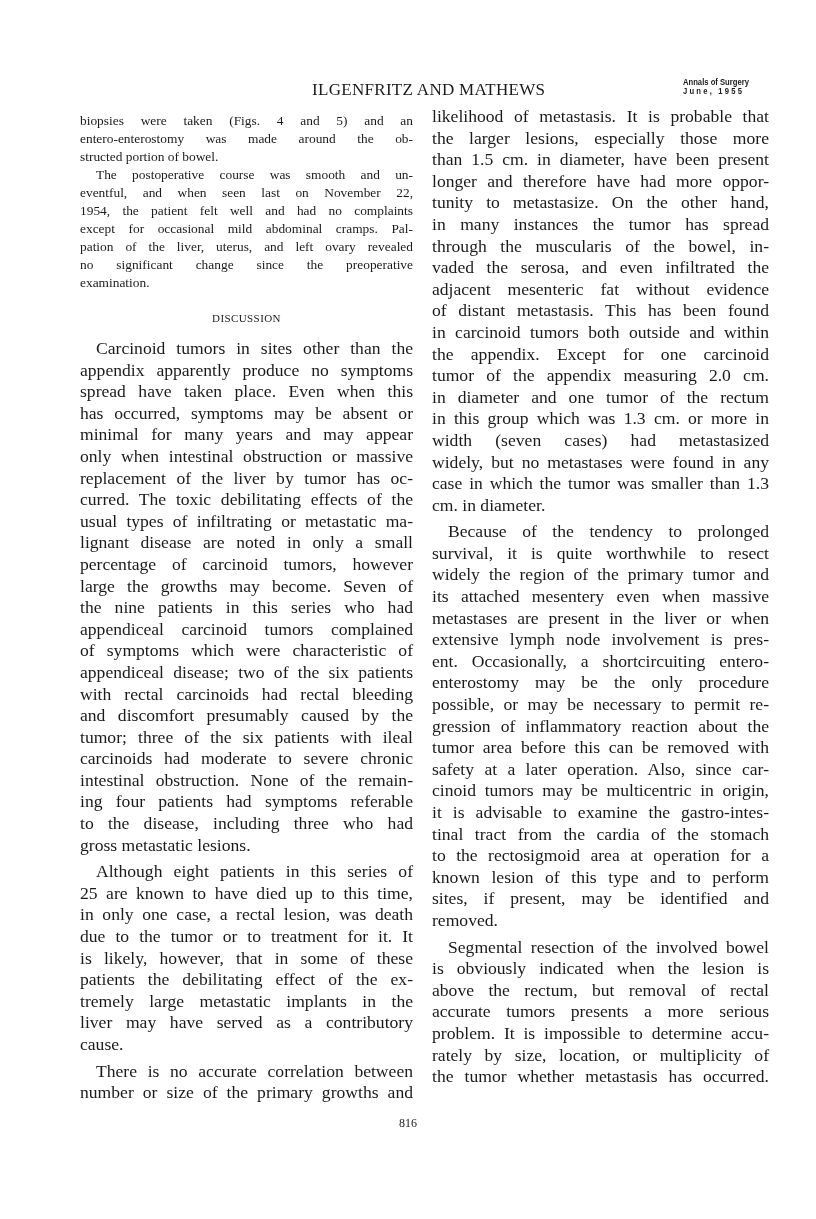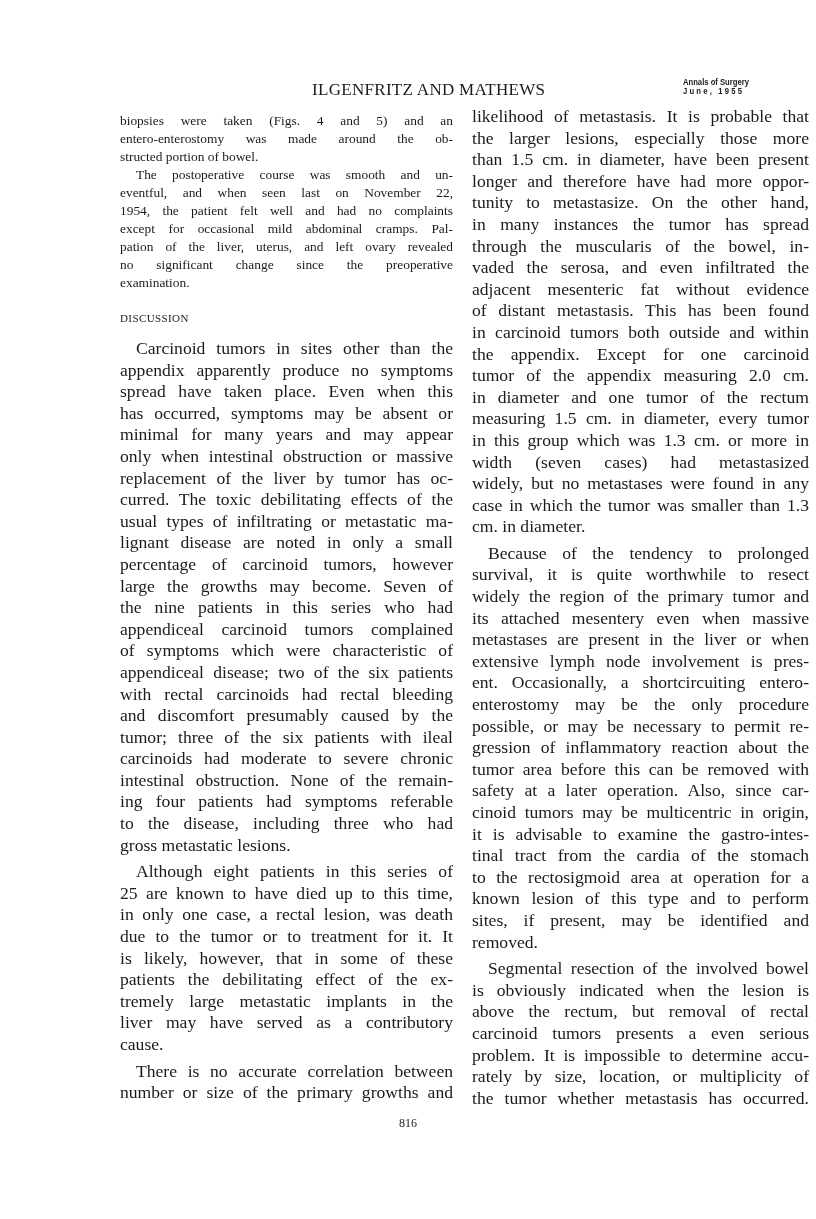--- a/index.html
+++ b/index.html
@@ -1,27 +1,27 @@
 <!DOCTYPE html>
 <html><head>
 <meta charset="utf-8">
 <style>
   html, body { margin: 0; padding: 0; background: #ffffff; }
   body { width: 816px; height: 1219px; position: relative; overflow: hidden; color: #1a1a1a; font-family: "DejaVu Serif", serif; }
   .running-head { position: absolute; top: 78px; left: 0; width: 816px; height: 22px; }
   .running-title { position: absolute; left: 312px; top: 2px; font-family: "Liberation Serif", serif; font-size: 17px; letter-spacing: 0.3px; white-space: nowrap; }
   .journal-info { position: absolute; left: 683px; top: 0; font-family: "Liberation Sans", sans-serif; font-weight: bold; font-size: 9px; line-height: 9px; transform: scaleX(0.85); transform-origin: left top; }
   .journal-info .date { letter-spacing: 2.6px; }
-  .col { position: absolute; text-align: justify; margin-left: 40px; }
+  .col { position: absolute; text-align: justify; }
   .col p { margin: 0; }
   .col-left { left: 80px; width: 333px; top: 112px; }
   .col-right { left: 432px; width: 337px; top: 106px; }
   .small { font-family: "Liberation Serif", serif; font-size: 13.4px; line-height: 18px; }
   .large { font-family: "Liberation Serif", serif; font-size: 17.6px; line-height: 21.6px; }
-  .heading { font-family: "Liberation Serif", serif; font-size: 11px; letter-spacing: 0.4px; margin: 20px 0 14px 0; font-variant: normal; }
+  .heading { text-align: center; font-family: "Liberation Serif", serif; font-size: 11px; letter-spacing: 0.4px; margin: 20px 0 14px 0; font-variant: normal; }
   .gap { margin-top: 5px !important; }
   .folio { position: absolute; top: 1116px; left: 0; width: 816px; text-align: center; font-family: "Liberation Serif", serif; font-size: 12px; }
   .line { display: block; text-align: justify; text-align-last: justify; }
   .line.last { text-align-last: left; }
 </style>
 </head>
 <body>
 
 <div class="running-head">
   <div class="running-title">ILGENFRITZ AND MATHEWS</div>
@@ -103,21 +103,20 @@
       <span class="line">tunity to metastasize. On the other hand,</span>
       <span class="line">in many instances the tumor has spread</span>
       <span class="line">through the muscularis of the bowel, in-</span>
       <span class="line">vaded the serosa, and even infiltrated the</span>
       <span class="line">adjacent mesenteric fat without evidence</span>
       <span class="line">of distant metastasis. This has been found</span>
       <span class="line">in carcinoid tumors both outside and within</span>
       <span class="line">the appendix. Except for one carcinoid</span>
       <span class="line">tumor of the appendix measuring 2.0 cm.</span>
       <span class="line">in diameter and one tumor of the rectum</span>
-      <span class="line">measuring 1.5 cm. in diameter, every tumor</span>
       <span class="line">in this group which was 1.3 cm. or more in</span>
       <span class="line">width (seven cases) had metastasized</span>
       <span class="line">widely, but no metastases were found in any</span>
       <span class="line">case in which the tumor was smaller than 1.3</span>
       <span class="line last">cm. in diameter.</span>
     </p>
   <p class="gap">
       <span class="line" style="padding-left: 16px;">Because of the tendency to prolonged</span>
       <span class="line">survival, it is quite worthwhile to resect</span>
       <span class="line">widely the region of the primary tumor and</span>
@@ -135,20 +134,20 @@
       <span class="line">tinal tract from the cardia of the stomach</span>
       <span class="line">to the rectosigmoid area at operation for a</span>
       <span class="line">known lesion of this type and to perform</span>
       <span class="line">sites, if present, may be identified and</span>
       <span class="line last">removed.</span>
     </p>
   <p class="gap">
       <span class="line" style="padding-left: 16px;">Segmental resection of the involved bowel</span>
       <span class="line">is obviously indicated when the lesion is</span>
       <span class="line">above the rectum, but removal of rectal</span>
-      <span class="line">carcinoid tumors presents a even serious</span>
+      <span class="line">accurate tumors presents a more serious</span>
       <span class="line">problem. It is impossible to determine accu-</span>
       <span class="line">rately by size, location, or multiplicity of</span>
       <span class="line">the tumor whether metastasis has occurred.</span>
     </p>
 </div>
 
 <div class="folio">816</div>
 
 </body></html>

